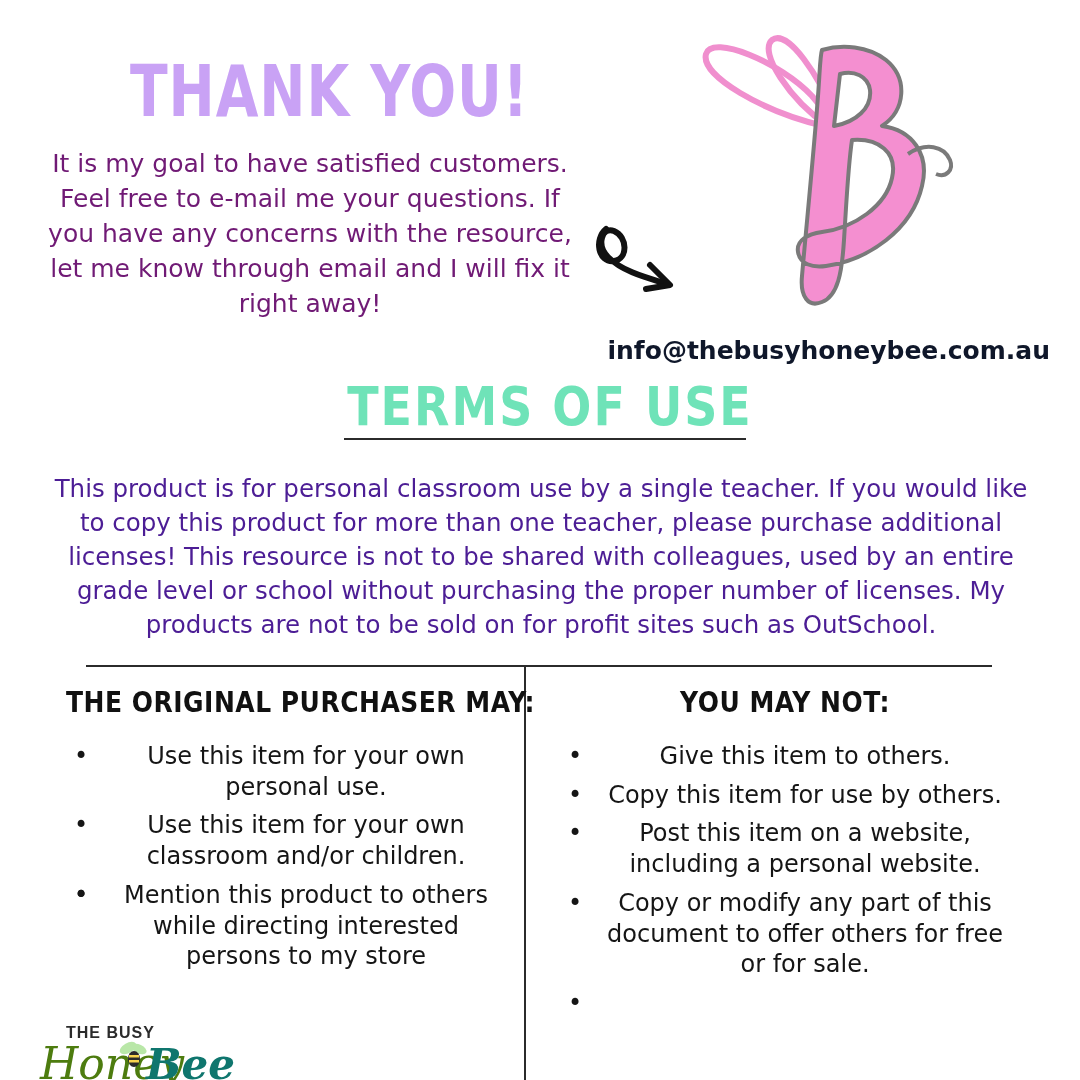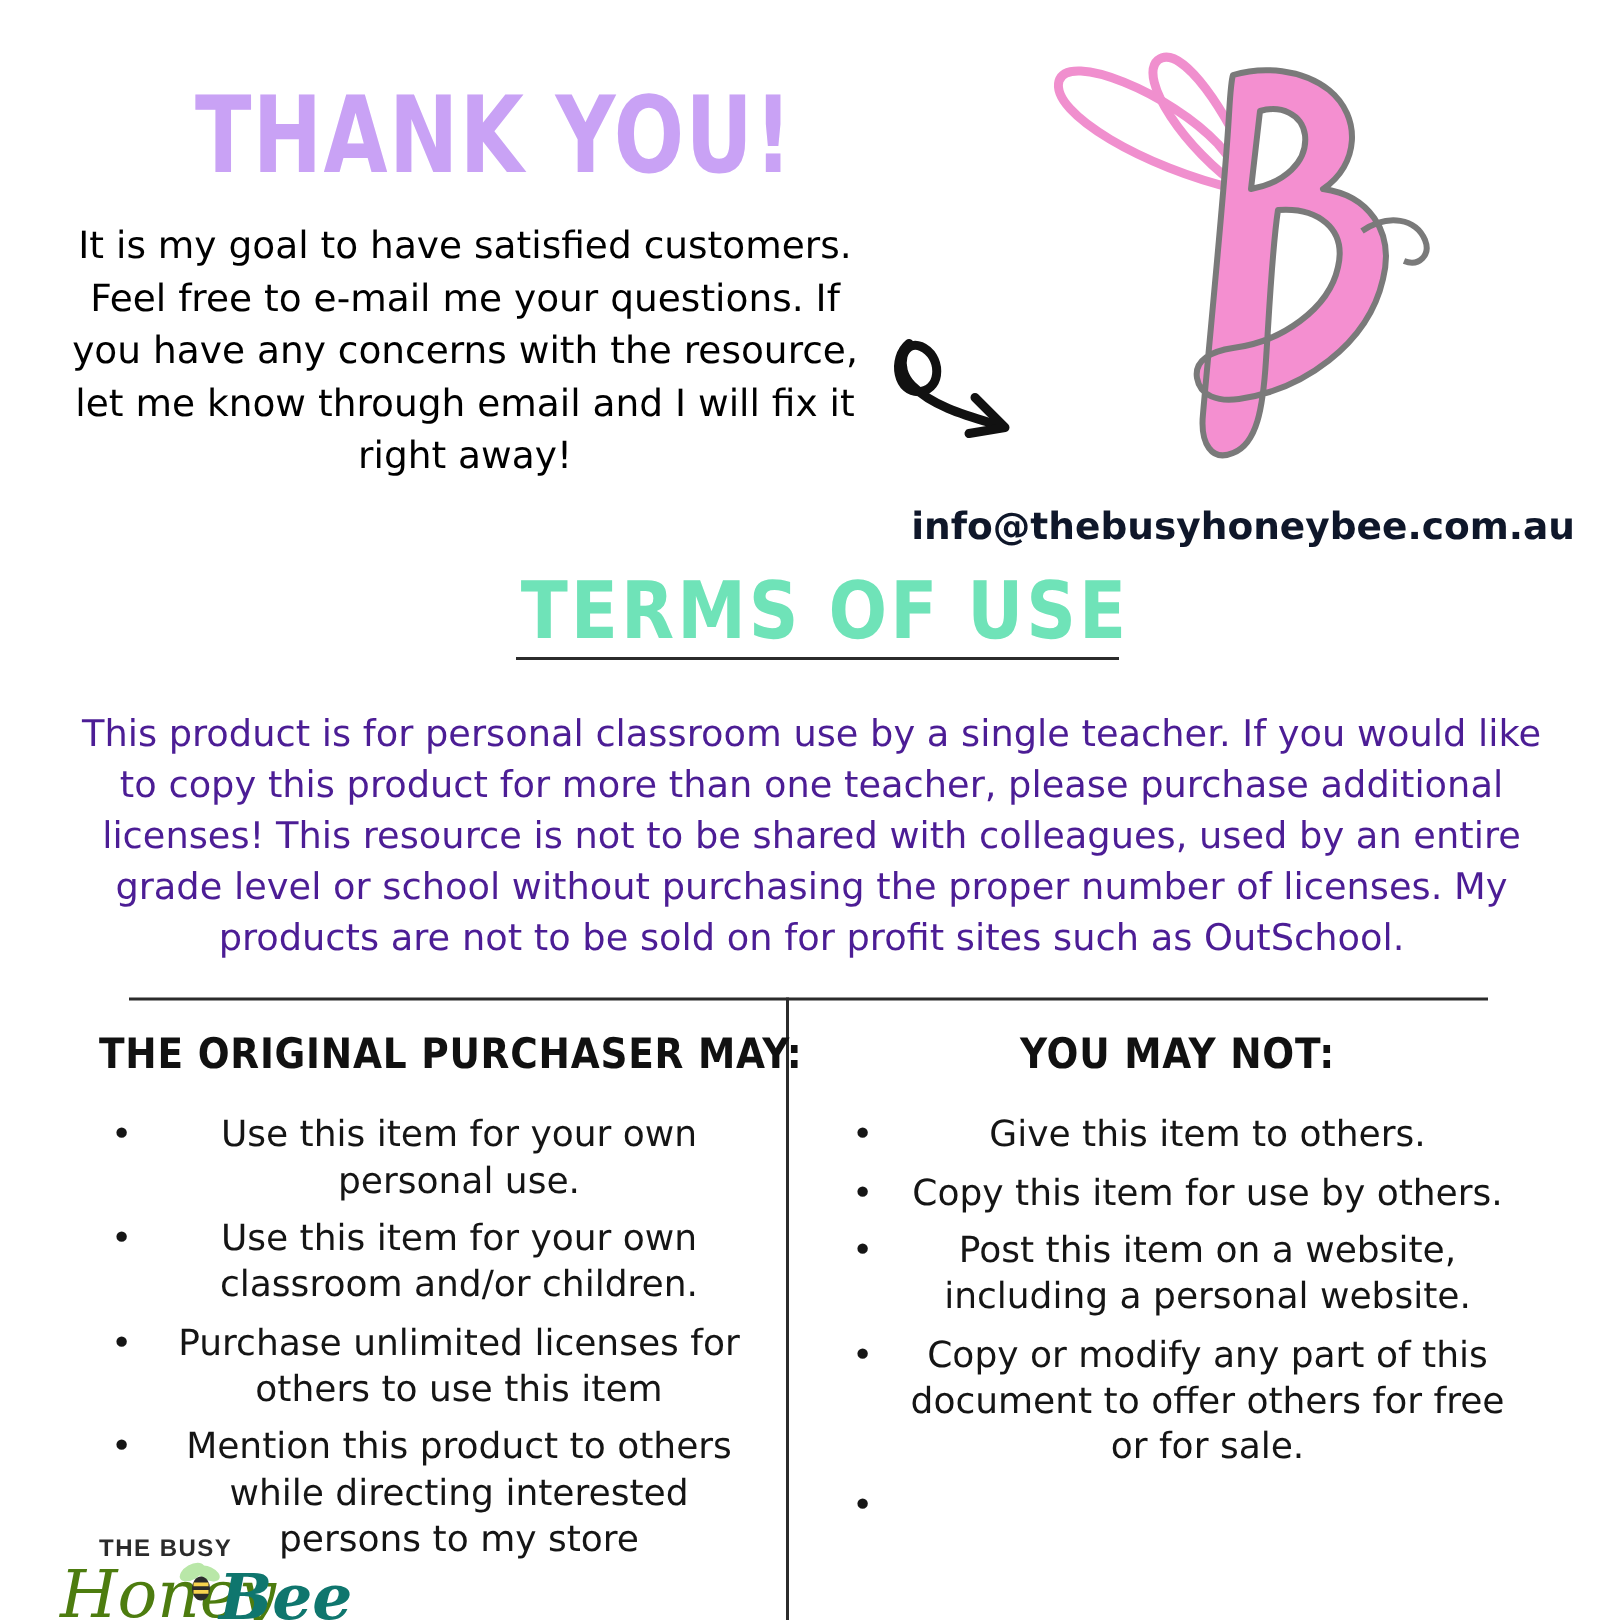--- a/index.html
+++ b/index.html
@@ -39,21 +39,21 @@
 
   
   .intro {
     position: absolute;
     left: 36px;
     top: 122px;
     width: 548px;
     text-align: center;
     font-size: 25px;
     line-height: 1.4;
-    color: #000000;
+    color: #701a75;
     font-family: "DejaVu Sans", sans-serif;
   }
 
   
   .arrow {
     position: absolute;
     left: 592px;
     top: 183px;
     width: 100px;
     height: 100px;
@@ -277,21 +277,21 @@
   <div class="terms-body">This product is for personal classroom use by a single teacher. If you would like to copy this product for more than one teacher, please purchase additional licenses! This resource is not to be shared with colleagues, used by an entire grade level or school without purchasing the proper number of licenses. My products are not to be sold on for profit sites such as OutSchool.</div>
 
   <div class="h-rule"></div>
   <div class="v-rule"></div>
 
   <div class="col col-left">
     <div class="col-title">THE ORIGINAL PURCHASER MAY:</div>
     <ul class="col-list">
       <li><span class="bullet">•</span><span>Use this item for your own personal use.</span></li>
       <li><span class="bullet">•</span><span>Use this item for your own classroom and/or children.</span></li>
-      <li><span class="bullet">•</span><span>Purchase unlimited licenses for others to use this item</span></li>
+      <li><span class="bullet">•</span></li>
       <li><span class="bullet">•</span><span>Mention this product to others while directing interested persons to my store</span></li>
     </ul>
   </div>
 
   <div class="col col-right">
     <div class="col-title">YOU MAY NOT:</div>
     <ul class="col-list">
       <li><span class="bullet">•</span><span>Give this item to others.</span></li>
       <li><span class="bullet">•</span><span>Copy this item for use by others.</span></li>
       <li><span class="bullet">•</span><span>Post this item on a website, including a personal website.</span></li>

